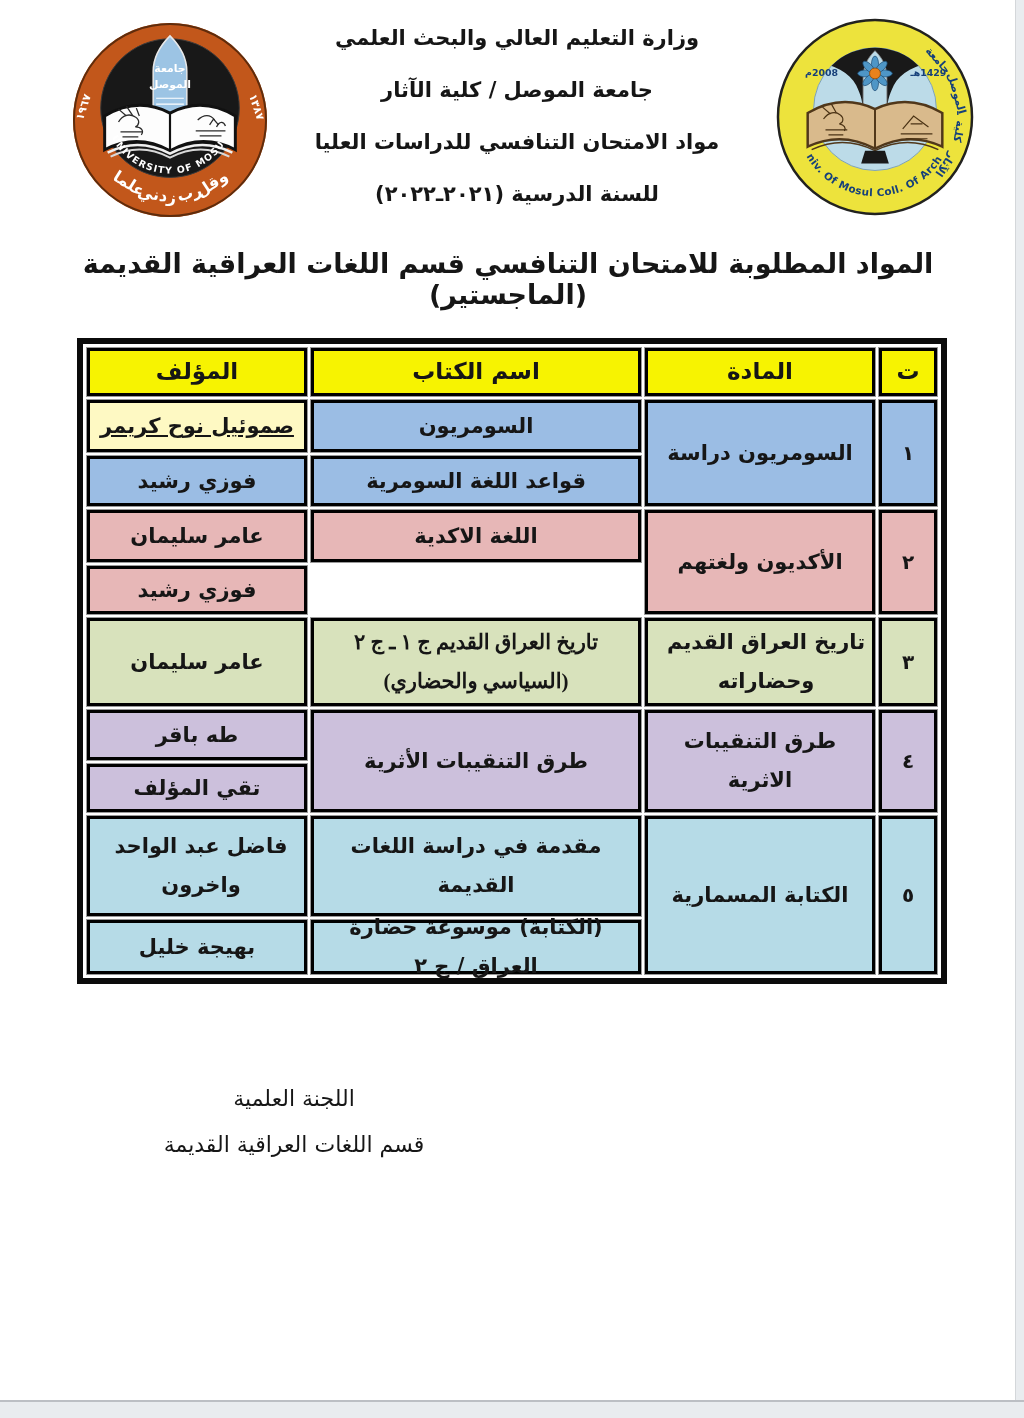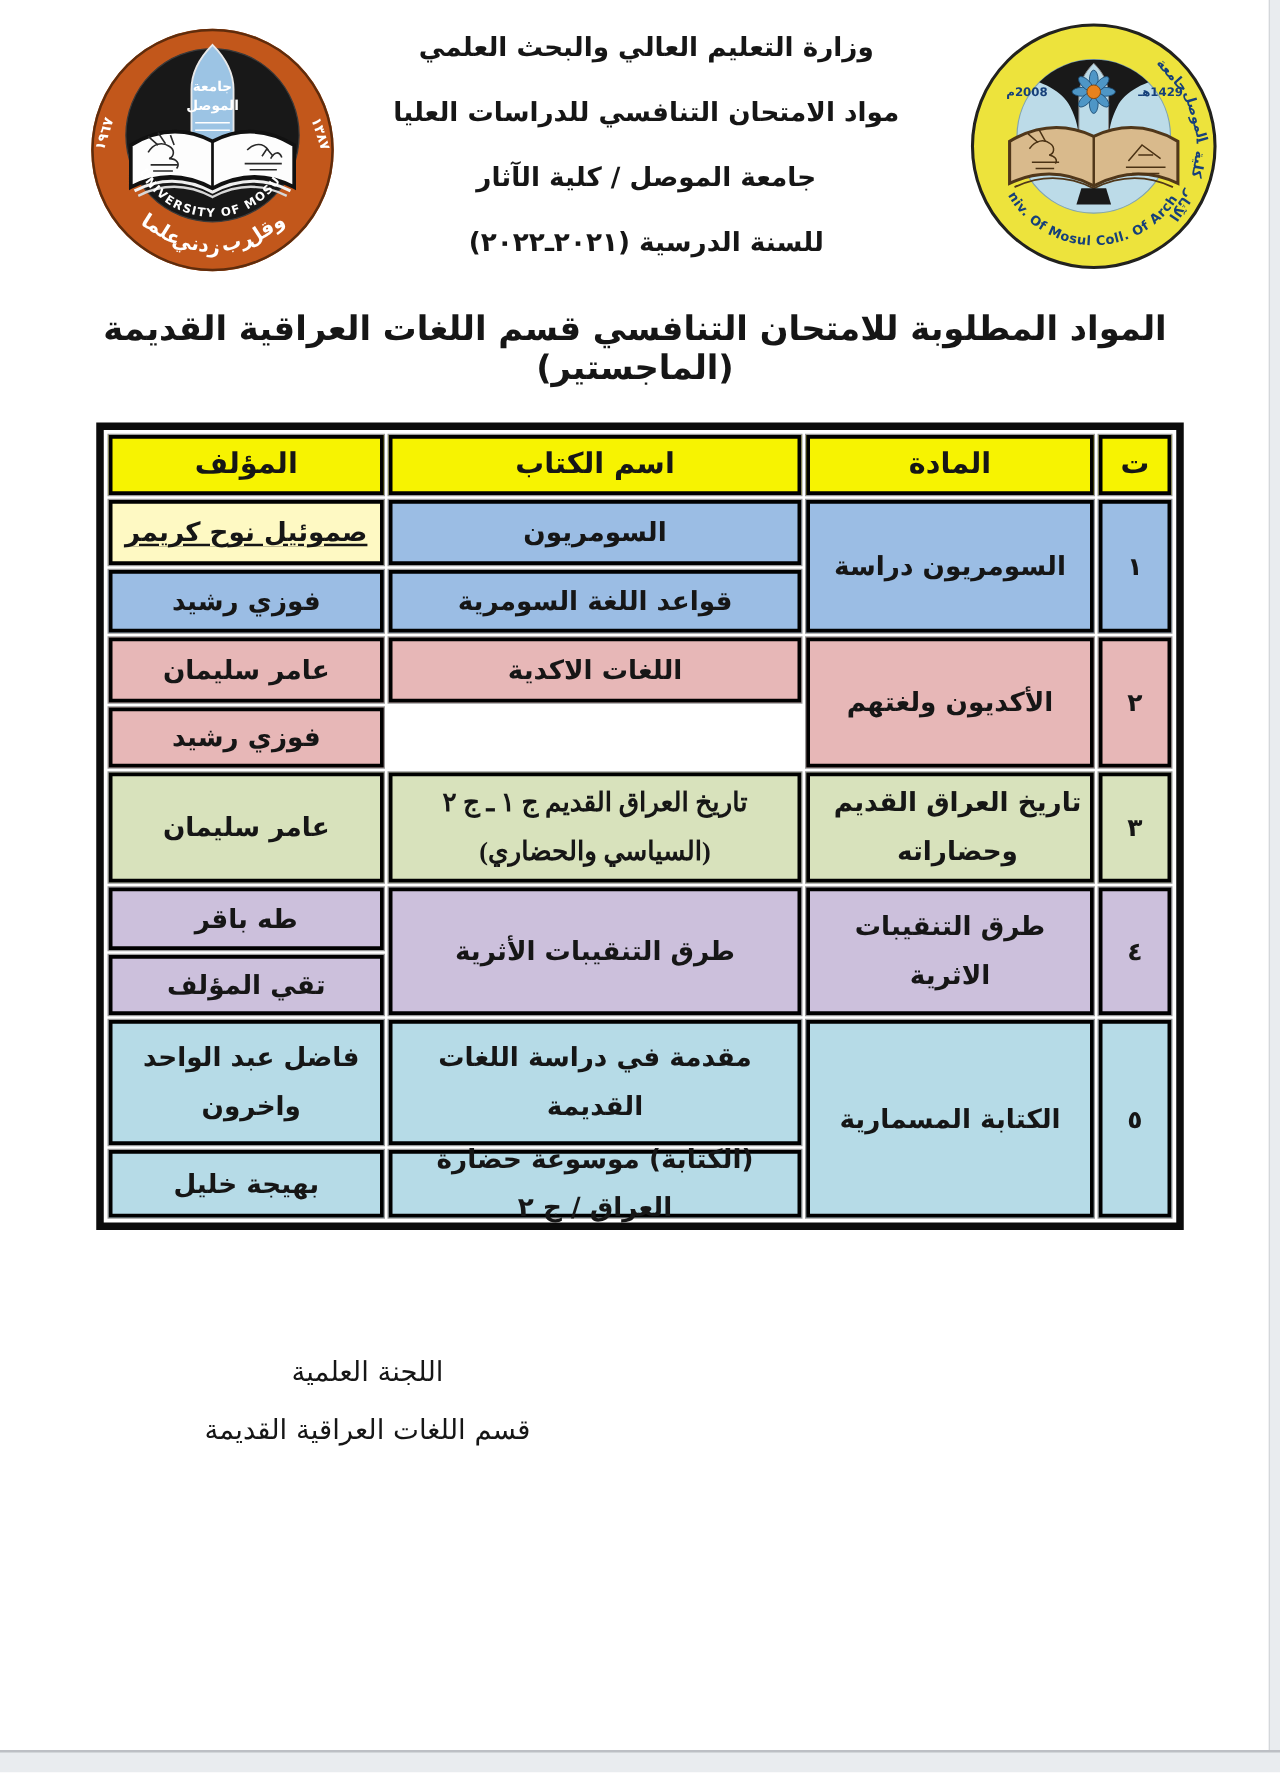--- a/index.html
+++ b/index.html
@@ -113,22 +113,22 @@
       <text x="86" y="181" transform="rotate(10 86 181)">زدني</text>
       <text x="56" y="169" transform="rotate(32 56 169)">علما</text>
     </g>
 
     <text x="184" y="88" font-size="11" font-weight="bold" fill="#ffffff" text-anchor="middle" transform="rotate(72 184 88)">١٣٨٧</text>
     <text x="16" y="88" font-size="11" font-weight="bold" fill="#ffffff" text-anchor="middle" transform="rotate(-72 16 88)">١٩٦٧</text>
   </svg>
 
   <div class="header-block">
     <div class="header-line">وزارة التعليم العالي والبحث العلمي</div>
+    <div class="header-line">جامعة الموصل / كلية الآثار</div>
     <div class="header-line">مواد الامتحان التنافسي للدراسات العليا</div>
-    <div class="header-line">جامعة الموصل / كلية الآثار</div>
     <div class="header-line">للسنة الدرسية (٢٠٢١ـ٢٠٢٢)</div>
   </div>
 
   <svg class="logo logo-coll" viewBox="0 0 200 200" aria-hidden="true">
     <defs>
       <clipPath id="innerSky">
           <circle cx="100" cy="92" r="62"></circle>
         </clipPath>
       <path id="collArc" d="M32.2 142.4 A80 80 0 0 0 167.8 142.4" fill="none"></path>
     </defs>
@@ -196,21 +196,21 @@
 
     <div class="cell num" style="grid-area: 2 / 1 / span 2; background-color: rgb(155, 189, 228);">١</div>
     <div class="cell subject" style="grid-area: 2 / 2 / span 2; background-color: rgb(155, 189, 228);">السومريون دراسة</div>
     <div class="cell book" style="grid-area: 2 / 3; background-color: rgb(155, 189, 228);">السومريون</div>
     <div class="cell author" style="grid-area: 2 / 4; background-color: #fef9c3; text-decoration: underline;">صموئيل نوح كريمر</div>
     <div class="cell book" style="grid-area: 3 / 3; background-color: rgb(155, 189, 228);">قواعد اللغة السومرية</div>
     <div class="cell author" style="grid-area: 3 / 4; background-color: rgb(155, 189, 228);">فوزي رشيد</div>
 
     <div class="cell num" style="grid-area: 4 / 1 / span 2; background-color: rgb(231, 183, 183);">٢</div>
     <div class="cell subject" style="grid-area: 4 / 2 / span 2; background-color: rgb(231, 183, 183);">الأكديون ولغتهم</div>
-    <div class="cell book" style="grid-area: 4 / 3; background-color: rgb(231, 183, 183);">اللغات الاكدية</div>
+    <div class="cell book" style="grid-area: 4 / 3; background-color: rgb(231, 183, 183);">اللغة الاكدية</div>
     <div class="cell author" style="grid-area: 4 / 4; background-color: rgb(231, 183, 183);">عامر سليمان</div>
     <div class="cell author" style="grid-area: 5 / 4; background-color: rgb(231, 183, 183);">فوزي رشيد</div>
 
     <div class="cell num" style="grid-area: 6 / 1; background-color: rgb(216, 226, 188);">٣</div>
     <div class="cell subject" style="grid-area: 6 / 2; background-color: rgb(216, 226, 188); padding-left: 16px;">تاريخ العراق القديم
 وحضاراته</div>
     <div class="cell book" style="grid-area: 6 / 3; background-color: rgb(216, 226, 188); font-family: Liberation Serif, serif;">تاريخ العراق القديم ج ١ ـ ج ٢
 (السياسي والحضاري)</div>
     <div class="cell author" style="grid-area: 6 / 4; background-color: rgb(216, 226, 188);">عامر سليمان</div>
 

